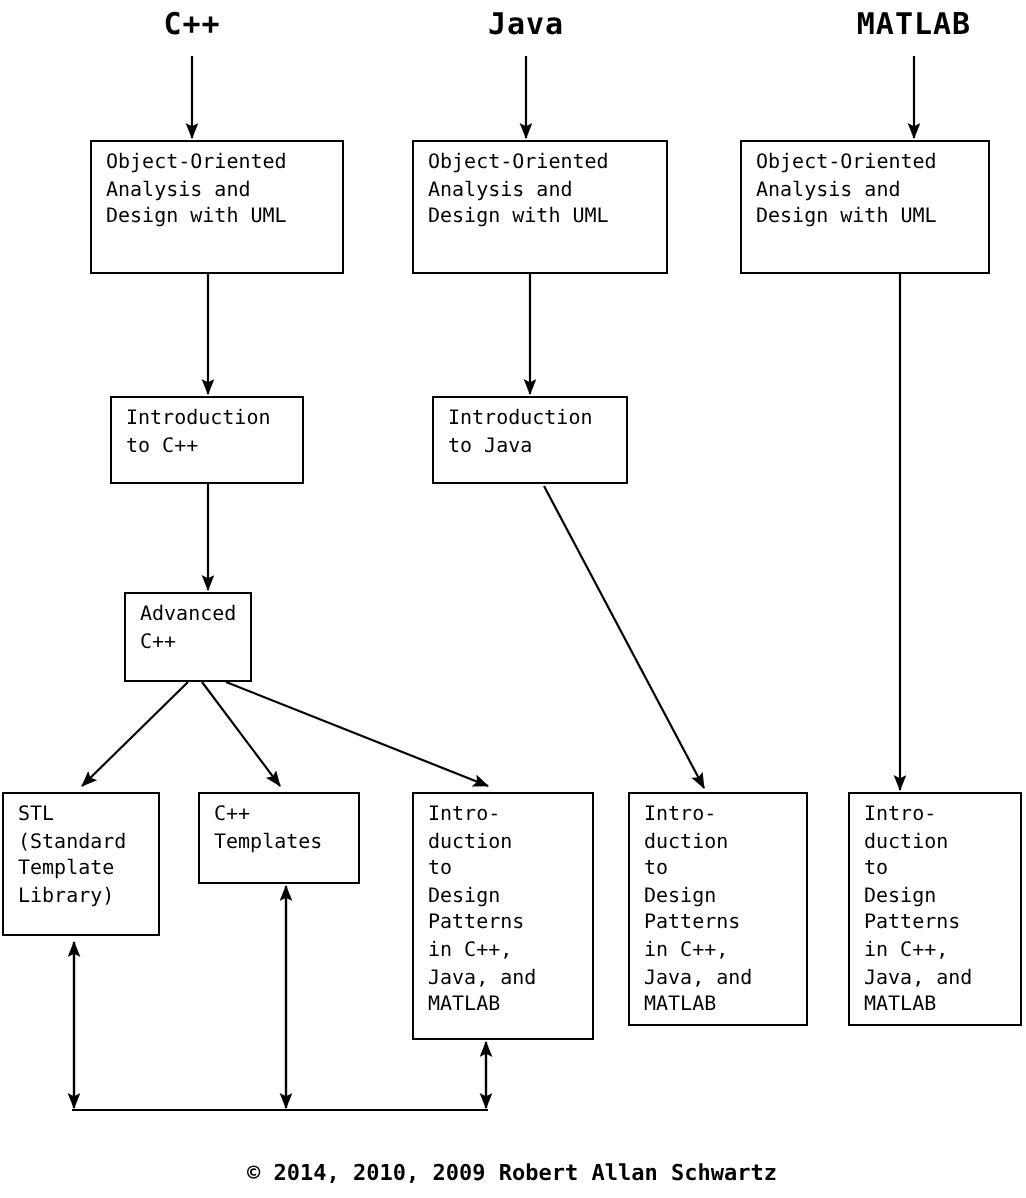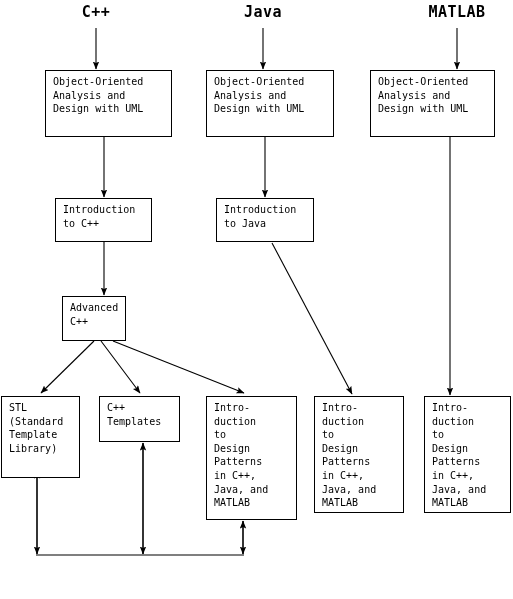--- a/index.html
+++ b/index.html
@@ -119,21 +119,21 @@
 
   <div class="node" style="left:55px; top:198px; width:97px; height:44px;">Introduction
 to C++</div>
 
   <div class="node" style="left:216px; top:198px; width:98px; height:44px;">Introduction
 to Java</div>
 
   <div class="node" style="left:62px; top:296px; width:64px; height:45px;">Advanced
 C++</div>
 
-  <div class="node" style="left:1px; top:396px; width:79px; height:82px;">STL
+  <div class="node" style="left:1px; top:396px; width:79px; height:72px;">STL
 (Standard
 Template
 Library)</div>
 
   <div class="node" style="left:99px; top:396px; width:81px; height:46px;">C++
 Templates</div>
 
   <div class="node" style="left:206px; top:396px; width:91px; height:124px;">Intro-
 duction
 to
@@ -154,14 +154,15 @@
 
   <div class="node" style="left:424px; top:396px; width:87px; height:117px;">Intro-
 duction
 to
 Design
 Patterns
 in C++,
 Java, and
 MATLAB</div>
 
+  <div class="credit">© 2014, 2010, 2009 Robert Allan Schwartz</div>
 
 </div>
 
 </body></html>

